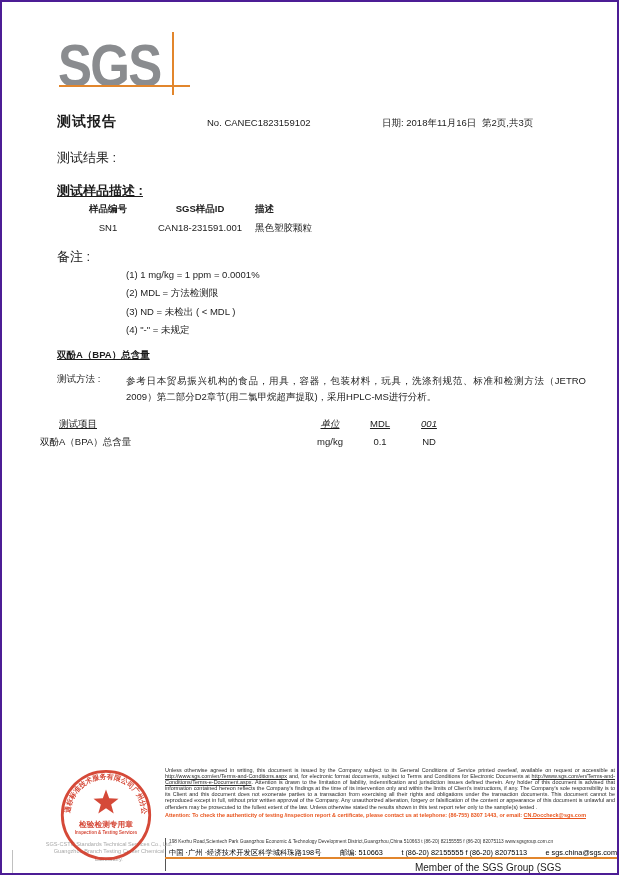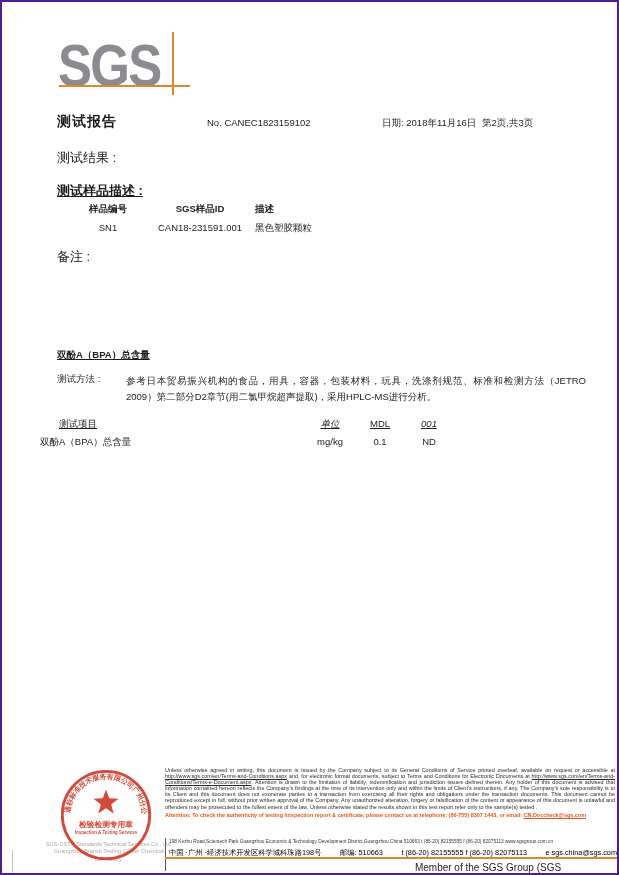--- a/index.html
+++ b/index.html
@@ -91,20 +91,26 @@
   <div class="abs lbl sample-desc-label">测试样品描述 :</div>
 
   <div class="abs st-h st-c1">样品编号</div>
   <div class="abs st-h st-c2">SGS样品ID</div>
   <div class="abs st-h st-c3">描述</div>
   <div class="abs st-r st-c1">SN1</div>
   <div class="abs st-r st-c2">CAN18-231591.001</div>
   <div class="abs st-r st-c3">黑色塑胶颗粒</div>
 
   <div class="abs lbl notes-label">备注 :</div>
+  <div class="abs notes-list">
+    <div>(1) 1 mg/kg = 1 ppm = 0.0001%</div>
+    <div>(2) MDL = 方法检测限</div>
+    <div>(3) ND = 未检出 ( &lt; MDL )</div>
+    <div>(4) "-" = 未规定</div>
+  </div>
 
   <div class="abs bpa-heading">双酚A（BPA）总含量</div>
   <div class="abs method-label">测试方法 :</div>
   <div class="abs method-text">参考日本贸易振兴机构的食品，用具，容器，包装材料，玩具，洗涤剂规范、标准和检测方法（JETRO 2009）第二部分D2章节(用二氯甲烷超声提取)，采用HPLC-MS进行分析。</div>
 
   <div class="abs rt-h rt-item-h">测试项目</div>
   <div class="abs rt-h rt-unit ital">单位</div>
   <div class="abs rt-h rt-mdl">MDL</div>
   <div class="abs rt-h rt-smp ital">001</div>
   <div class="abs rt-r rt-item">双酚A（BPA）总含量</div>

